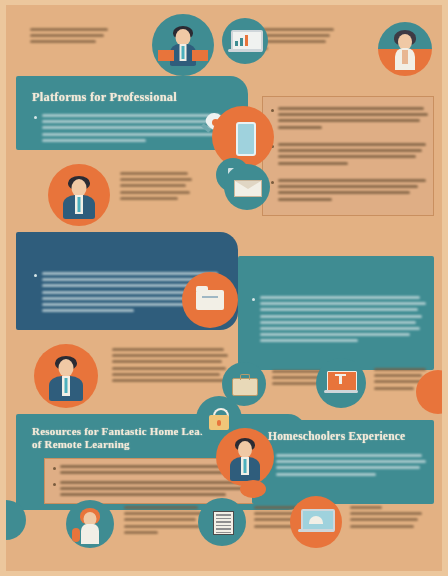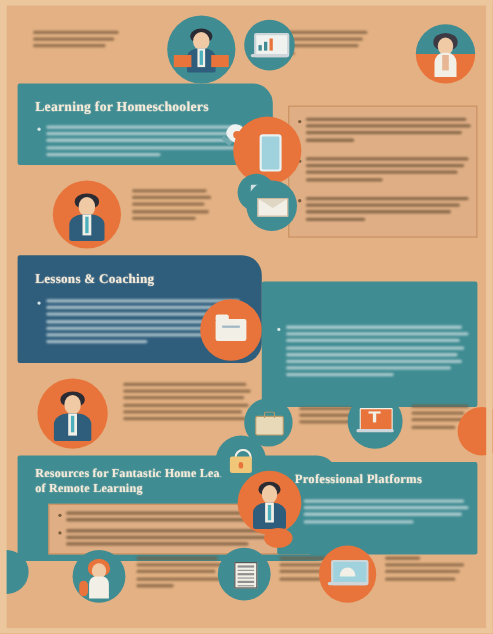--- a/index.html
+++ b/index.html
@@ -176,21 +176,21 @@
   <div class="circle split" style="left:378px;top:22px;width:54px;height:54px;">
     <div class="avatar softblur">
       <div class="av-hair" style="top:8px;width:22px;height:16px;background:#3d3a44;"></div>
       <div class="av-head" style="top:12px;width:14px;height:16px;"></div>
       <div style="position:absolute;left:50%;transform:translateX(-50%);top:26px;width:20px;height:22px;background:#f2efe6;border-radius:40% 40% 0 0;"></div>
       <div style="position:absolute;left:50%;transform:translateX(-50%);top:28px;width:6px;height:14px;background:#e8b692;"></div>
     </div>
   </div>
 
   <div class="panel teal" style="left:16px;top:76px;width:232px;height:74px;border-radius:2px 18px 18px 2px;">
-    <h2 class="heading-blur" style="position:absolute;left:16px;top:14px;font-size:12.5px;">Learning for Homeschoolers</h2>
+    <h2 class="heading-blur" style="position:absolute;left:16px;top:14px;font-size:12.5px;">Platforms for Professional</h2>
     <div class="bullet light" style="left:18px;top:40px;"></div>
     <div class="lines" style="left:26px;top:38px;">
       <div class="ln light" style="width:178px;"></div>
       <div class="ln light" style="width:186px;"></div>
       <div class="ln light" style="width:172px;"></div>
       <div class="ln light" style="width:180px;"></div>
       <div class="ln light" style="width:104px;"></div>
     </div>
   </div>
 
@@ -248,21 +248,20 @@
     <div class="ln dark" style="width:66px;"></div>
     <div class="ln dark" style="width:70px;"></div>
     <div class="ln dark" style="width:58px;"></div>
   </div>
 
   <div class="circle teal" style="left:224px;top:164px;width:46px;height:46px;">
     <div class="env blur-ico" style="--hw:13px;--hh:8px;left:10px;top:16px;width:26px;height:15px;"></div>
   </div>
 
   <div class="panel navy" style="left:16px;top:232px;width:222px;height:98px;border-radius:2px 18px 18px 2px;">
-    <h2 class="heading-blur" style="position:absolute;left:16px;top:14px;font-size:12px;">Lessons &amp; Coaching</h2>
     <div class="bullet light" style="left:18px;top:42px;"></div>
     <div class="lines" style="left:26px;top:40px;">
       <div class="ln light" style="width:176px;"></div>
       <div class="ln light" style="width:182px;"></div>
       <div class="ln light" style="width:170px;"></div>
       <div class="ln light" style="width:178px;"></div>
       <div class="ln light" style="width:174px;"></div>
       <div class="ln light" style="width:166px;"></div>
       <div class="ln light" style="width:92px;"></div>
     </div>
@@ -353,21 +352,21 @@
 
   <div class="circle teal" style="left:196px;top:396px;width:46px;height:46px;">
     <div class="ico blur-ico" style="width:46px;height:46px;">
       <div class="lock-shackle" style="left:17px;top:12px;width:12px;height:8px;"></div>
       <div class="lock-body" style="left:13px;top:19px;width:20px;height:15px;"></div>
       <div style="position:absolute;left:21px;top:24px;width:4px;height:6px;background:#e8743b;border-radius:2px;"></div>
     </div>
   </div>
 
   <div class="panel teal" style="left:252px;top:420px;width:182px;height:84px;border-radius:2px;">
-    <h2 class="heading-blur" style="position:absolute;left:16px;top:10px;font-size:11.5px;">Professional Platforms</h2>
+    <h2 class="heading-blur" style="position:absolute;left:16px;top:10px;font-size:11.5px;">Homeschoolers Experience</h2>
     <div class="bullet light" style="left:16px;top:36px;"></div>
     <div class="lines" style="left:24px;top:34px;">
       <div class="ln light" style="width:146px;"></div>
       <div class="ln light" style="width:150px;"></div>
       <div class="ln light" style="width:144px;"></div>
       <div class="ln light" style="width:100px;"></div>
     </div>
   </div>
 
   <div class="circle orange" style="left:216px;top:428px;width:58px;height:58px;">

